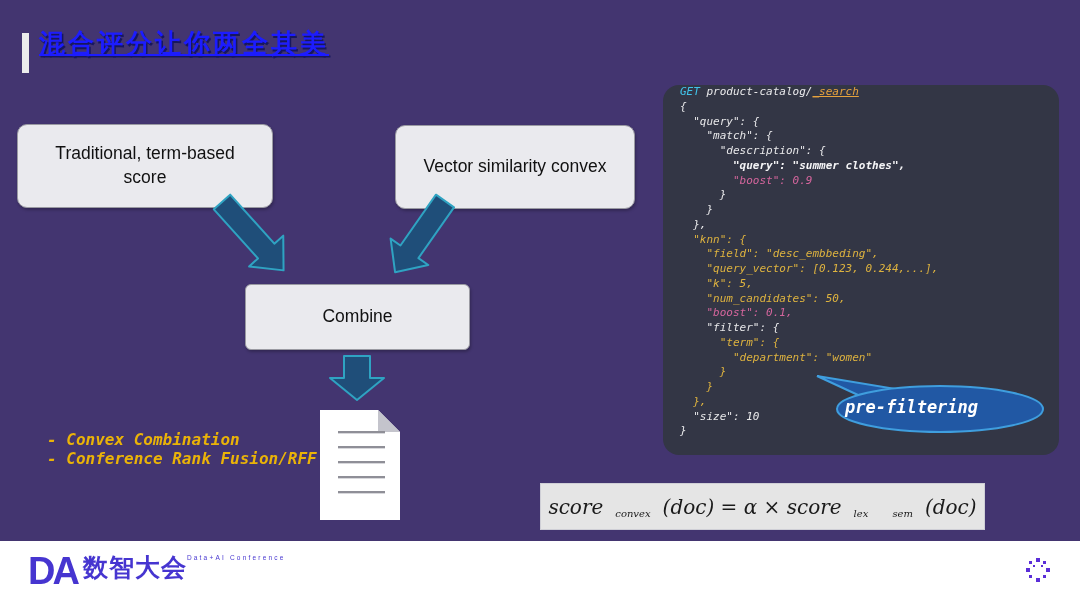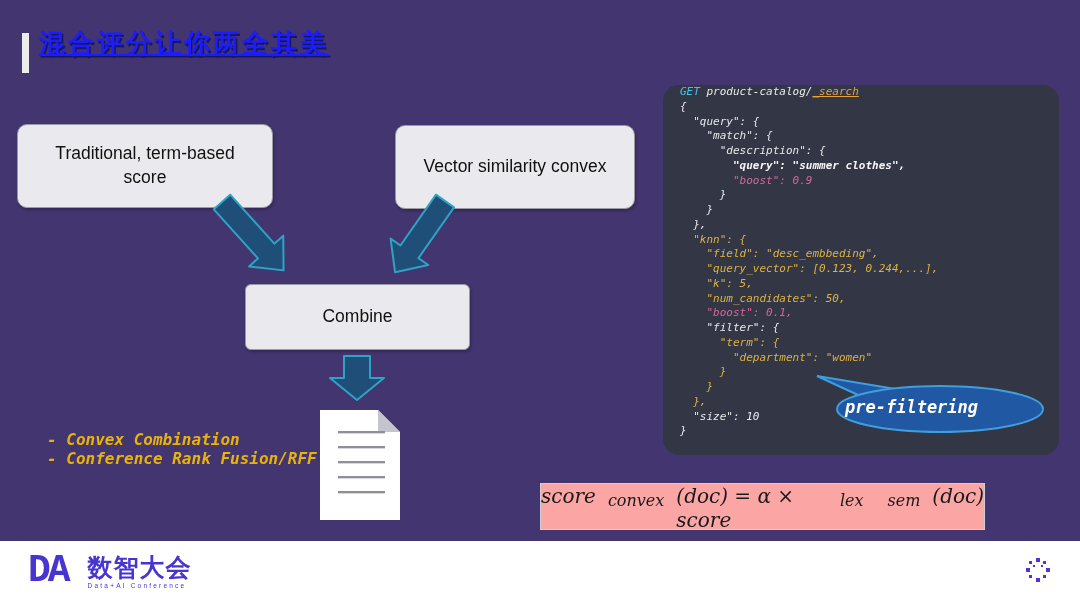--- a/index.html
+++ b/index.html
@@ -27,46 +27,46 @@
     box-shadow:2px 3px 4px rgba(0,0,0,.35);}
   .doc-fold{position:absolute;right:0;top:0;width:22px;height:22px;background:#c4c4cc;
     clip-path:polygon(0 0,0 100%,100% 100%);}
   .doc-line{position:absolute;left:18px;width:47px;height:2px;background:#8f8f97;
     border-bottom:1px solid #d8d8dc;}
   
   .notes{position:absolute;left:20px;top:430px;color:#eab308;
     font-family:"DejaVu Sans Mono",monospace;font-style:italic;font-weight:bold;
     font-size:16px;line-height:19px;white-space:pre;margin-left:27px;}
   
-  .formula{position:absolute;left:540px;top:483px;width:443px;height:45px;background:#fca5a5;
-    border:1px solid #cfcfd6;display:flex;justify-content:center;
+  .formula{position:absolute;left:540px;top:483px;width:443px;height:45px;background:#e5e5e5;
+    border:1px solid #cfcfd6;display:flex;align-items:center;justify-content:center;
     font-family:"DejaVu Serif",serif;font-style:italic;color:#1a1a1a;font-size:20px;}
-  .fr-s{font-size:16px;position:relative;top:7px;margin:0 12px;}
+  .fr-s{font-size:10px;position:relative;top:7px;margin:0 12px;}
   
   .code-panel{position:absolute;left:663px;top:85px;width:396px;height:370px;
     background:#333645;border-radius:16px;box-sizing:border-box;padding:0 0 0 17px;
     font-family:"DejaVu Sans Mono",monospace;font-style:italic;font-size:11px;
     line-height:14.75px;}
   .code-line{white-space:pre;}
   .c-plain{color:#e8e8ea;}
   .c-bold{color:#f4f4f6;font-weight:bold;}
   .c-cyan{color:#41c4ea;}
   .c-orange{color:#e7a33d;text-decoration:underline;}
   .c-yellow{color:#deb33f;}
   .c-pink{color:#d3659c;}
   
   .bubble-label{position:absolute;left:845px;top:397px;width:190px;text-align:left;
     color:#fff;font-family:"DejaVu Sans Mono",monospace;font-style:italic;
     font-size:17px;font-weight:bold;}
   
   .footer{position:absolute;left:0;top:541px;width:1080px;height:66px;background:#fff;}
   .da-logo{position:absolute;left:28px;top:12px;display:flex;align-items:flex-start;color:#4635d0;}
   .da-text{font-size:38px;font-weight:bold;letter-spacing:-3px;line-height:36px;
-    font-family:Liberation Mono, monospace;}
-  .da-col{display:flex;flex-direction:column;margin-left:20px;}
+    font-family:Liberation Sans, sans-serif;}
+  .da-col{display:flex;flex-direction:row;margin-left:6px;}
   .da-cn{font-size:25px;font-weight:bold;line-height:28px;letter-spacing:1px;}
   .da-sub{font-size:6.5px;letter-spacing:2.2px;margin-top:1px;color:#4635d0;}
   .datafun-logo{position:absolute;right:26px;top:16px;display:flex;align-items:center;color:#5b2ed8;}
   .datafun-text{font-size:26px;font-weight:bold;font-style:italic;
     font-family:"Liberation Sans",sans-serif;letter-spacing:0;}
 </style>
 </head>
 <body>
 
 <div class="slide">

